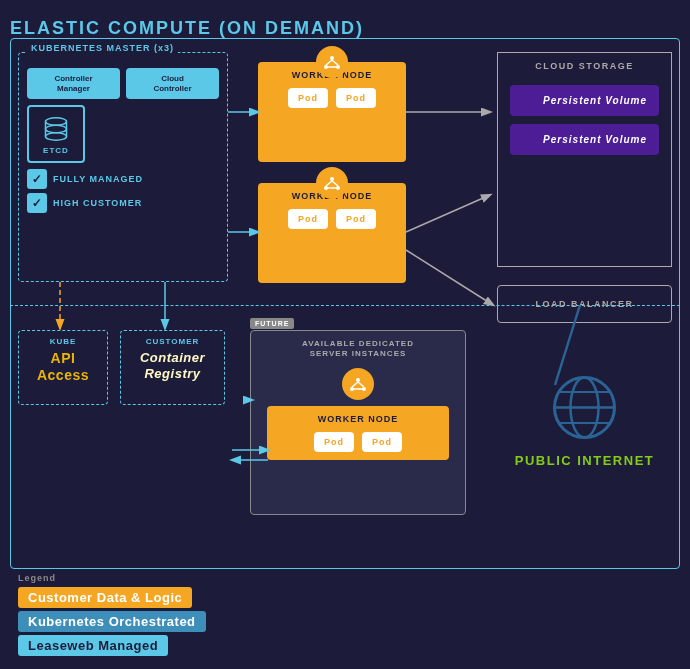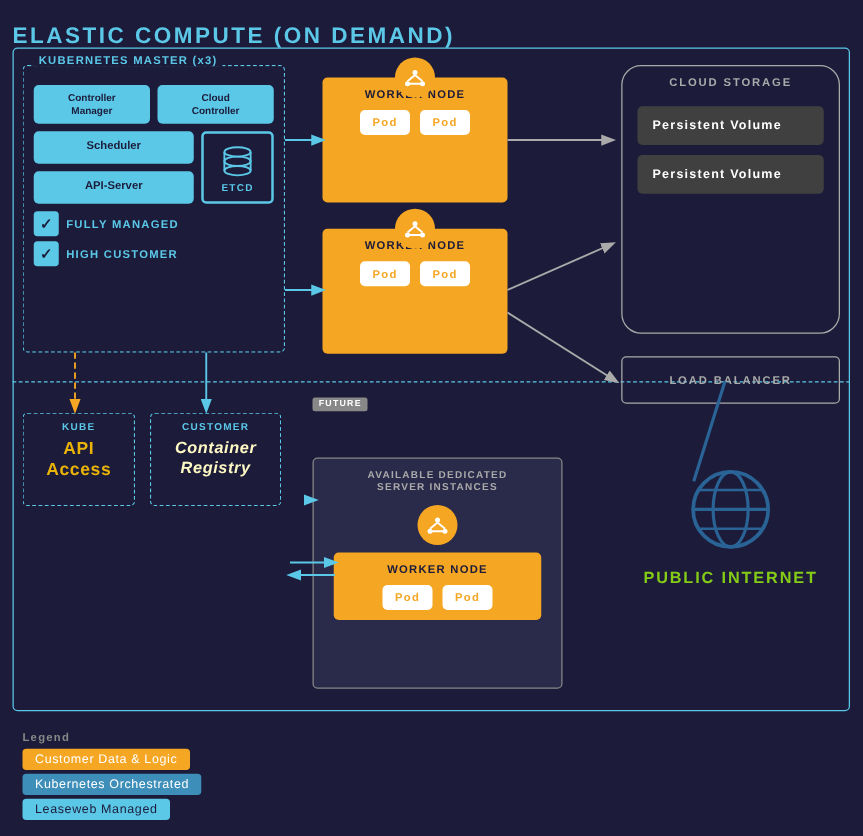--- a/index.html
+++ b/index.html
@@ -184,43 +184,44 @@
     }
 
     
     .cloud-storage-box {
       position: absolute;
       top: 52px;
       right: 18px;
       width: 175px;
       height: 215px;
       border: 1.5px solid #aaaaaa;
-      border-radius: 16px;
+      border-radius: 0;
       background: #1c1c3a;
     }
     .cloud-storage-label {
       text-align: center;
       color: #aaaaaa;
       font-size: 9px;
       letter-spacing: 1.5px;
       font-weight: bold;
       padding: 8px 0 6px 0;
     }
     .pv-btn {
       display: block;
-      background: #404040;
+      background: #4c1d95;
       color: white;
       font-size: 10px;
       font-weight: bold;
       letter-spacing: 1px;
-      text-align: left;
+      text-align: right;
       padding: 10px 12px;
       border-radius: 4px;
       margin: 8px 12px;
       cursor: default;
+      font-style: italic;
     }
 
     
     .load-balancer-box {
       position: absolute;
       top: 285px;
       right: 18px;
       width: 175px;
       height: 38px;
       border: 1.5px solid #aaaaaa;
@@ -260,26 +261,25 @@
       top: -16px;
       left: 50%;
       transform: translateX(-50%);
     }
 
     
     .dedicated-box {
       position: absolute;
       top: 330px;
       left: 250px;
-      width: 200px;
+      width: 216px;
       height: 185px;
       border: 1.5px solid #888;
       border-radius: 4px;
       background: #2a2a4a;
-      margin-top: 36px;
     }
     .dedicated-label {
       text-align: center;
       color: #aaa;
       font-size: 8px;
       letter-spacing: 1px;
       font-weight: bold;
       padding: 8px 4px 0 4px;
       line-height: 1.3;
     }
@@ -388,22 +388,22 @@
     }
     .legend-item {
       display: flex;
       align-items: center;
       gap: 0;
       margin-bottom: 3px;
     }
     .legend-box {
       padding: 3px 10px;
       border-radius: 3px;
-      font-size: 10px;
-      font-weight: normal;
+      font-size: 13px;
+      font-weight: bold;
       letter-spacing: 0.5px;
     }
     .legend-orange { background: #f5a623; color: white; }
     .legend-blue { background: #5bc8e8; color: #1c1c3a; }
     .legend-teal { background: #3d8eb9; color: white; }
 
     
     .arrows-overlay {
       position: absolute;
       top: 0;
@@ -435,24 +435,20 @@
   <div class="bottom-divider"></div>
 
   <div class="k8s-master-box">
     <div class="k8s-master-label">KUBERNETES MASTER (x3)</div>
     <div class="master-grid">
       <div class="master-row">
         <div class="comp-btn" style="font-size:8px;line-height:1.2;">Controller<br>Manager</div>
         <div class="comp-btn" style="font-size:8px;line-height:1.2;">Cloud<br>Controller</div>
       </div>
       <div class="master-row">
-        <div style="display:flex;flex-direction:column;gap:6px;flex:1;">
-          <div class="comp-btn">Scheduler</div>
-          <div class="comp-btn">API-Server</div>
-        </div>
         <div class="etcd-icon">
 
           <svg viewBox="0 0 40 40" fill="none" xmlns="http://www.w3.org/2000/svg">
             <ellipse cx="20" cy="10" rx="14" ry="5" stroke="#5bc8e8" stroke-width="2"></ellipse>
             <path d="M6 10 L6 30" stroke="#5bc8e8" stroke-width="2"></path>
             <path d="M34 10 L34 30" stroke="#5bc8e8" stroke-width="2"></path>
             <ellipse cx="20" cy="20" rx="14" ry="5" stroke="#5bc8e8" stroke-width="2"></ellipse>
             <ellipse cx="20" cy="30" rx="14" ry="5" stroke="#5bc8e8" stroke-width="2"></ellipse>
           </svg>
           <span>ETCD</span>

